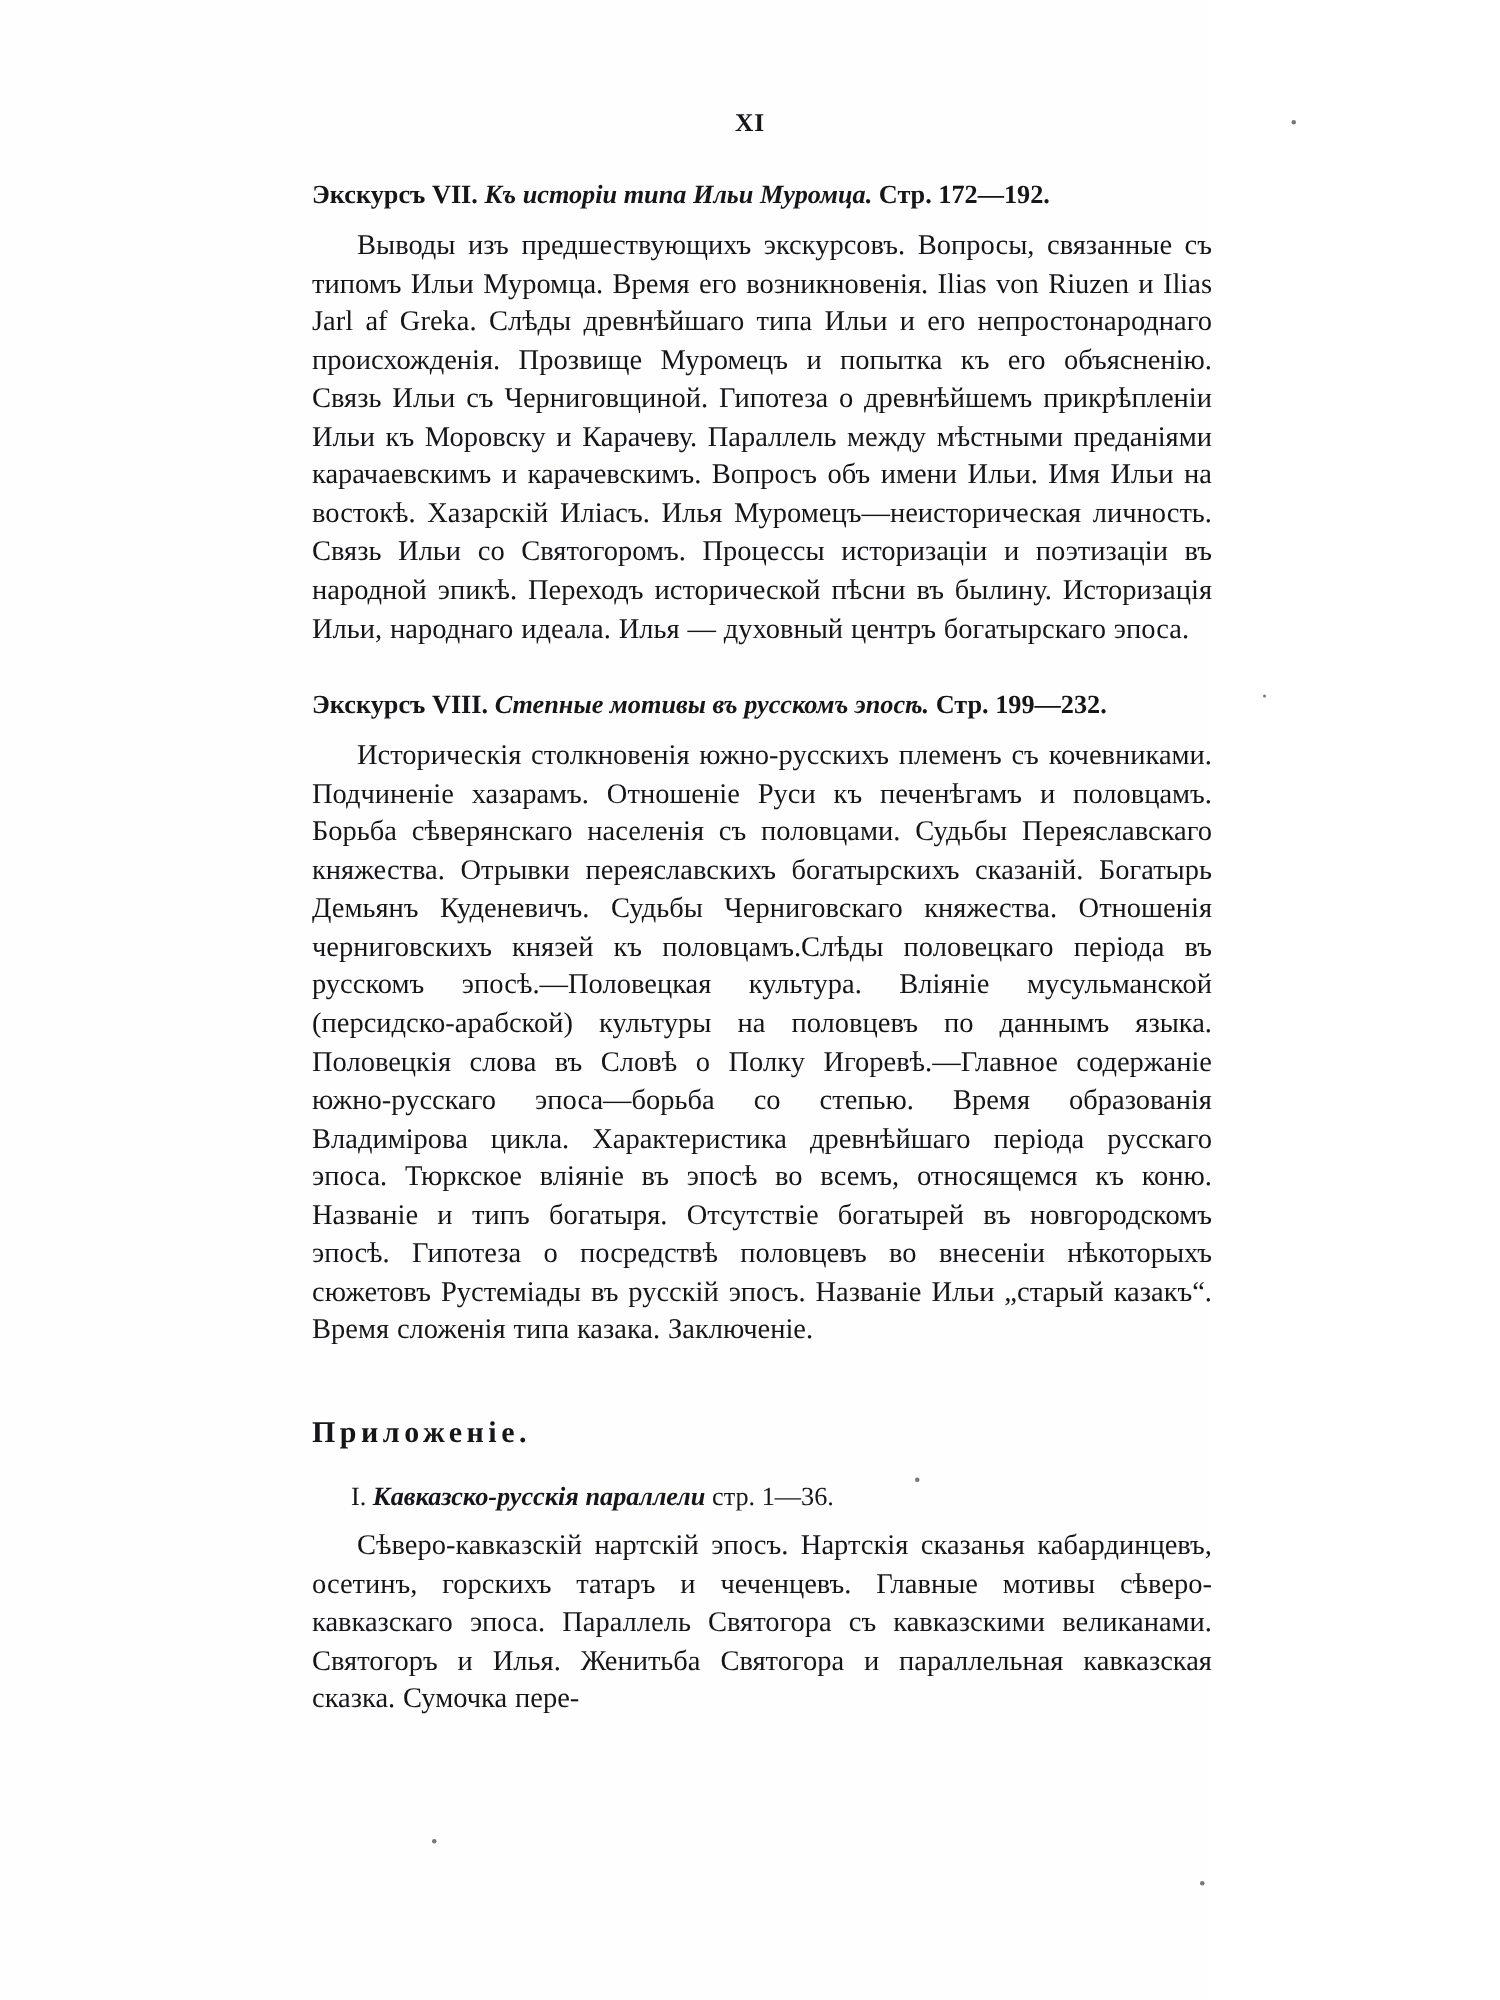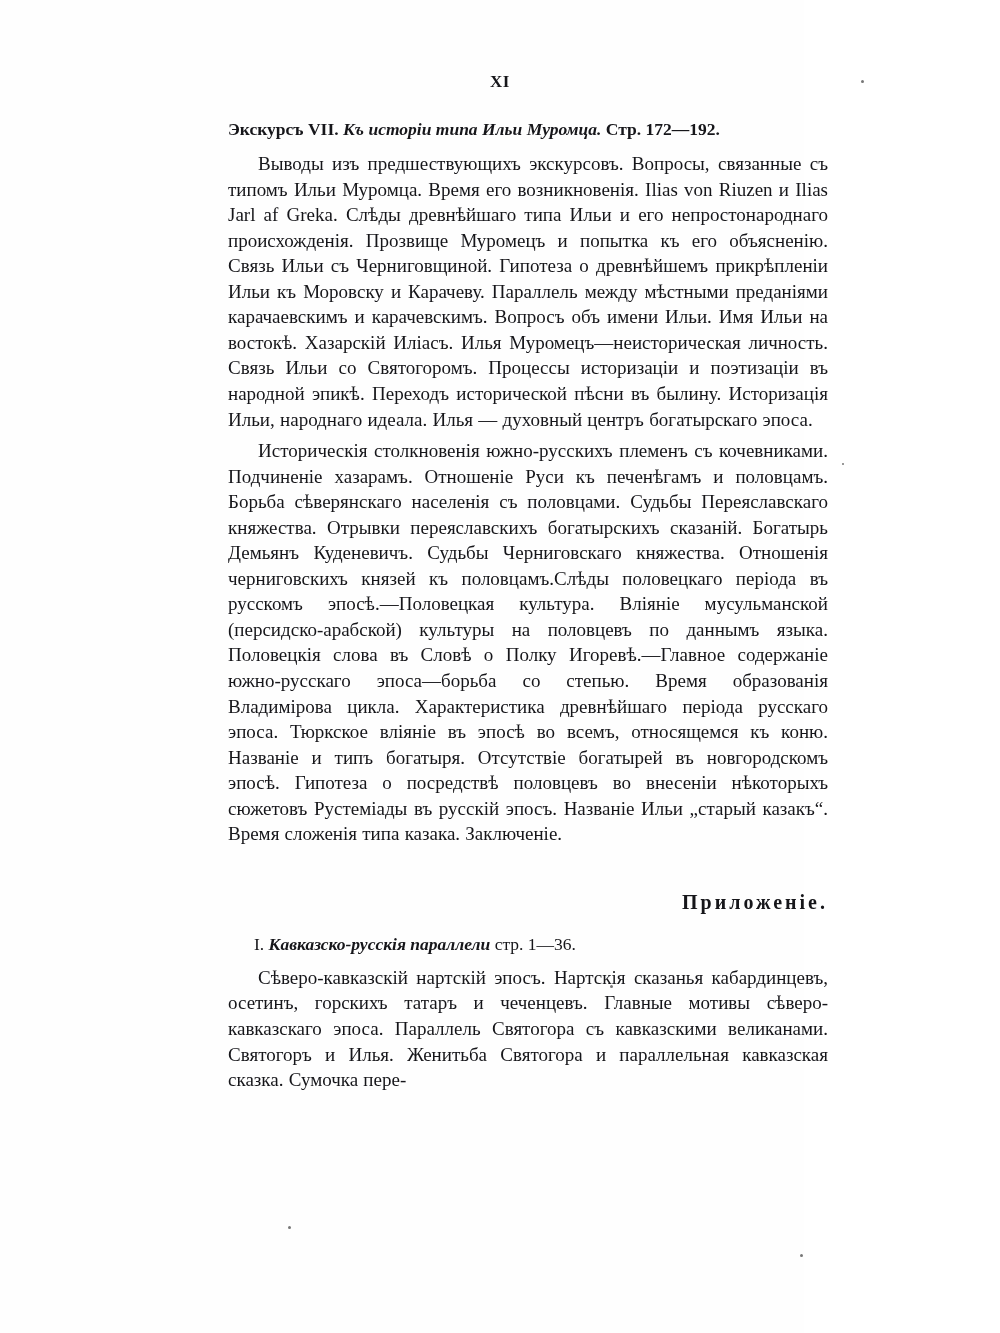--- a/index.html
+++ b/index.html
@@ -27,21 +27,21 @@
     top: 72px;
     left: 0;
     width: 1000px;
     text-align: center;
     font-size: 17px;
     font-weight: bold;
     letter-spacing: 0.5px;
   }
   .content {
     position: absolute;
-    left: 228px;
+    left: 208px;
     top: 118px;
     width: 600px;
   }
   .heading {
     font-size: 17.5px;
     font-weight: bold;
     line-height: 1.32;
     margin-bottom: 10px;
     text-align: justify;
   }
@@ -57,21 +57,21 @@
     text-align: justify;
     text-indent: 30px;
     margin: 0 0 6px 0;
     word-spacing: 0.5px;
     -webkit-hyphens: none;
     hyphens: none;
   }
   .appendix-title {
     margin-top: 44px;
     margin-bottom: 20px;
-    text-align: right;
+    text-align: left;
     font-size: 20px;
     font-weight: bold;
     letter-spacing: 3px;
   }
   .appendix-item {
     font-size: 17.5px;
     margin-bottom: 10px;
     padding-left: 26px;
   }
   .appendix-item .num {
@@ -102,20 +102,25 @@
   <div class="content">
 
     <div class="heading">
       <span>Экскурсъ VII.</span>
       <span class="ital">Къ исторіи типа Ильи Муромца.</span>
       <span>Стр. 172—192.</span>
     </div>
 
     <p class="body">Выводы изъ предшествующихъ экскурсовъ. Вопросы, связанные съ типомъ Ильи Муромца. Время его возникновенія. Ilias von Riuzen и Ilias Jarl af Greka. Слѣды древнѣйшаго типа Ильи и его непростонароднаго происхожденія. Прозвище Муромецъ и попытка къ его объясненію. Связь Ильи съ Черниговщиной. Гипотеза о древнѣйшемъ прикрѣпленіи Ильи къ Моровску и Карачеву. Параллель между мѣстными преданіями карачаевскимъ и карачевскимъ. Вопросъ объ имени Ильи. Имя Ильи на востокѣ. Хазарскій Иліасъ. Илья Муромецъ—неисторическая личность. Связь Ильи со Святогоромъ. Процессы историзаціи и поэтизаціи въ народной эпикѣ. Переходъ исторической пѣсни въ былину. Историзація Ильи, народнаго идеала. Илья — духовный центръ богатырскаго эпоса.</p>
 
+    <div class="heading second">
+      <span>Экскурсъ VIII.</span>
+      <span class="ital">Степные мотивы въ русскомъ эпосѣ.</span>
+      <span>Стр. 199—232.</span>
+    </div>
 
     <p class="body">Историческія столкновенія южно-русскихъ племенъ съ кочевниками. Подчиненіе хазарамъ. Отношеніе Руси къ печенѣгамъ и половцамъ. Борьба сѣверянскаго населенія съ половцами. Судьбы Переяславскаго княжества. Отрывки переяславскихъ богатырскихъ сказаній. Богатырь Демьянъ Куденевичъ. Судьбы Черниговскаго княжества. Отношенія черниговскихъ князей къ половцамъ.Слѣды половецкаго періода въ русскомъ эпосѣ.—Половецкая культура. Вліяніе мусульманской (персидско-арабской) культуры на половцевъ по даннымъ языка. Половецкія слова въ Словѣ о Полку Игоревѣ.—Главное содержаніе южно-русскаго эпоса—борьба со степью. Время образованія Владимірова цикла. Характеристика древнѣйшаго періода русскаго эпоса. Тюркское вліяніе въ эпосѣ во всемъ, относящемся къ коню. Названіе и типъ богатыря. Отсутствіе богатырей въ новгородскомъ эпосѣ. Гипотеза о посредствѣ половцевъ во внесеніи нѣкоторыхъ сюжетовъ Рустеміады въ русскій эпосъ. Названіе Ильи „старый казакъ“. Время сложенія типа казака. Заключеніе.</p>
 
     <div class="appendix-title">Приложеніе.</div>
 
     <div class="appendix-item">
       <span class="num">I.</span>
       <span class="ital">Кавказско-русскія параллели</span>
       <span class="pages">стр. 1—36.</span>
     </div>

